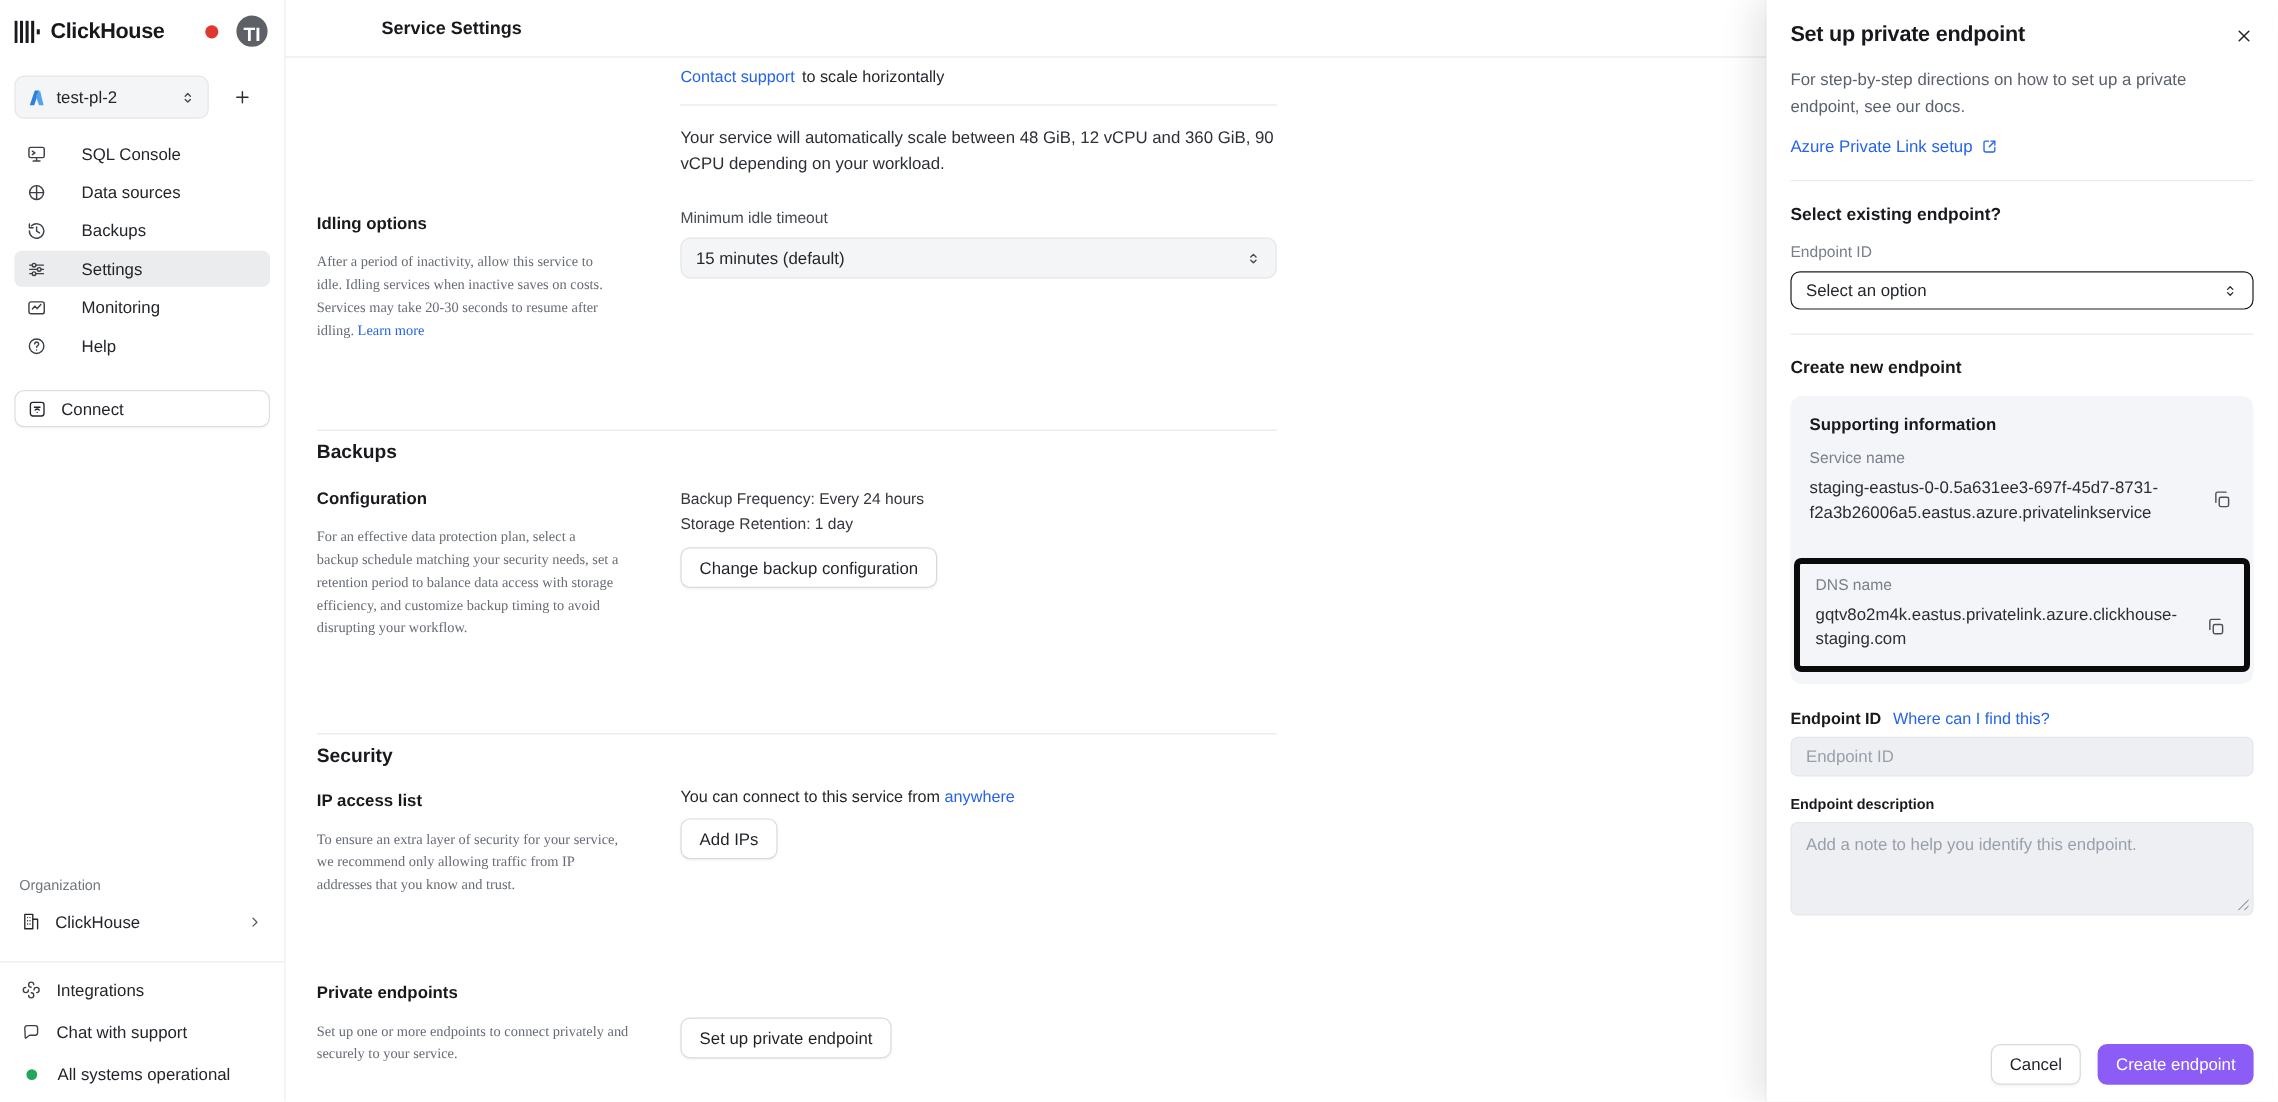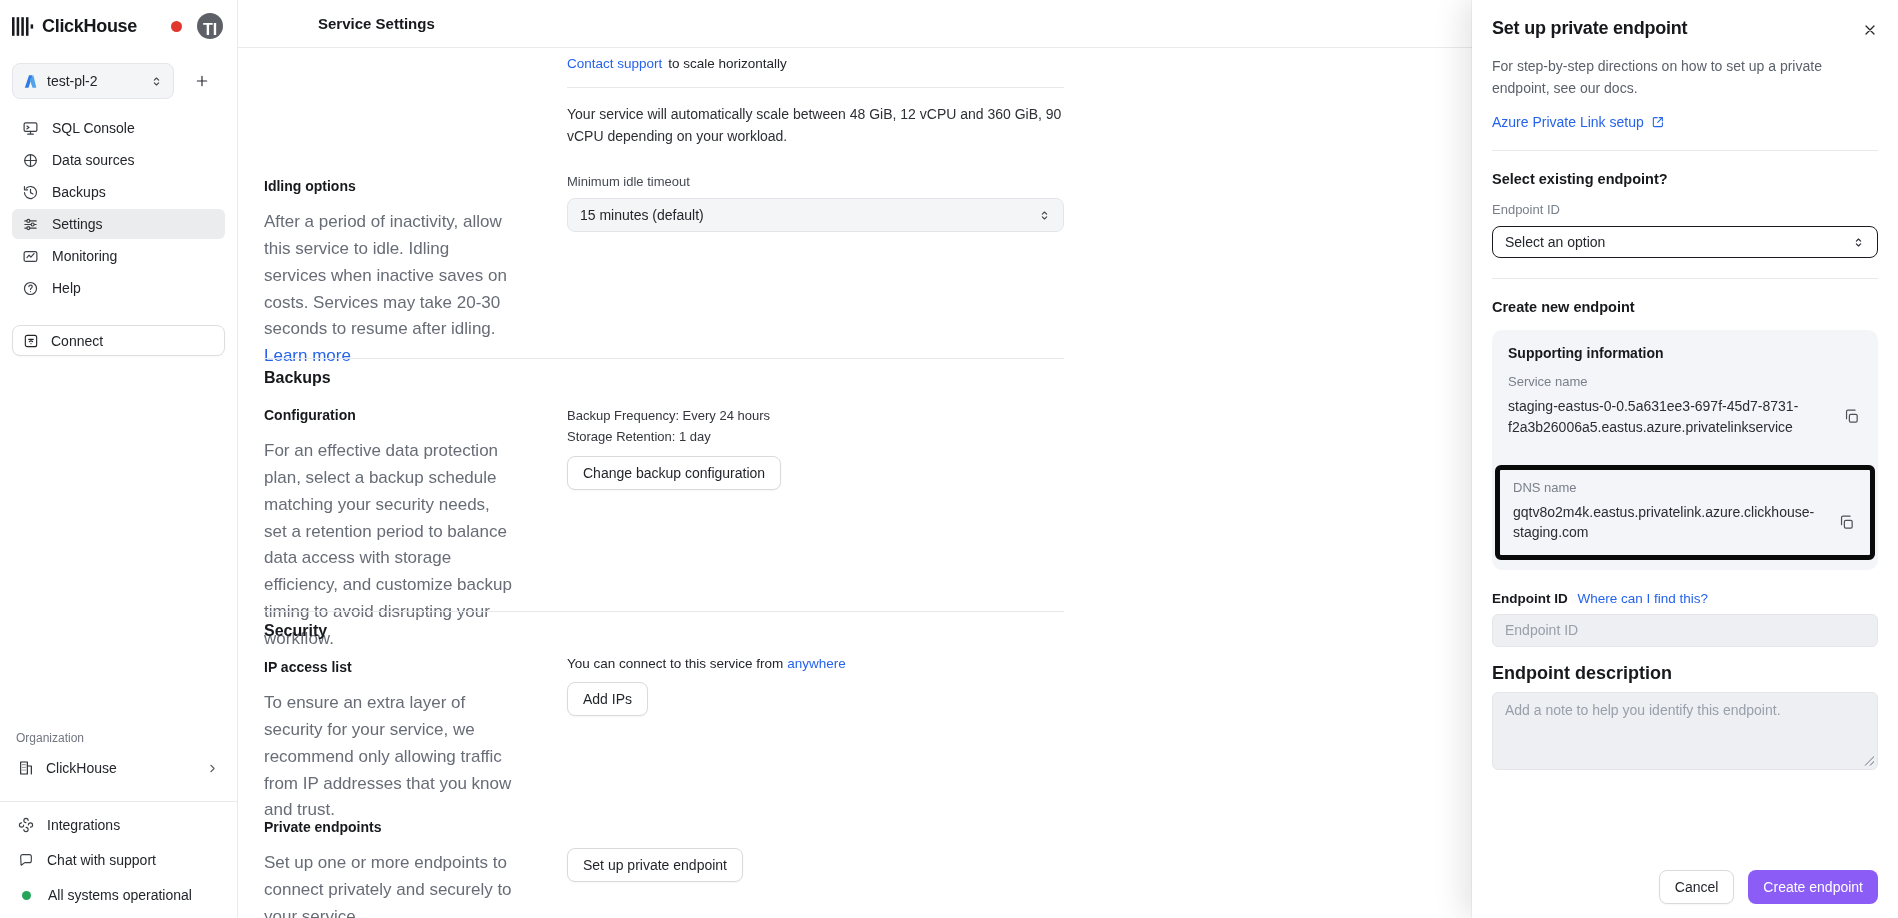--- a/index.html
+++ b/index.html
@@ -18,21 +18,21 @@
     font-size:16px; font-weight:700; display:flex; align-items:flex-end; justify-content:center;
     margin-left:15px; cursor:pointer; }
   .svc-row { display:flex; align-items:center; margin:24px 12px 0 12px; gap:8px; }
   .svc-select { flex:0 0 162px; height:36px; background:#f4f5f7; border:1px solid #e4e6ea;
     border-radius:8px; display:flex; align-items:center; padding:0 10px; gap:9px; cursor:pointer; }
   .svc-select .lbl { font-size:14px; font-weight:500; color:#22252a; }
   .svc-select .chev { margin-left:auto; color:#43474e; }
   .add-btn { background:none; border:none; color:#2a2d33; cursor:pointer; padding:4px;
     display:flex; align-items:center; margin-left:8px; }
   nav.sb-nav { margin:14px 12px 0 12px; display:flex; flex-direction:column; gap:2px; }
-  .nav-item { height:30px; display:flex; align-items:center; gap:13px; padding:0 10px;
+  .nav-item { height:30px; display:flex; align-items:center; gap:29px; padding:0 10px;
     border-radius:6px; cursor:pointer; color:#22252a; font-size:14px; }
   .nav-item svg { color:#3c4046; flex:0 0 auto; }
   .nav-item.active { background:#ebecee; }
   .connect-btn { margin:22px 12px 0 12px; height:31px; background:#fff;
     border:1px solid #dcdee2; border-radius:8px; display:flex; align-items:center;
     gap:12px; padding:0 10px; font-size:14px; color:#22252a; cursor:pointer;
     font-family:inherit; box-shadow:0 1px 2px rgba(0,0,0,.03); }
   .sb-spacer { flex:1; }
   .org-label { font-size:12px; color:#70757e; padding:0 16px; margin-bottom:8px; }
   .org-item { height:30px; margin:0 12px; display:flex; align-items:center; gap:12px;
@@ -47,21 +47,21 @@
 
   
   .main { position:absolute; left:238px; top:0; right:0; height:100%; background:#fff; }
   .main-header { height:48px; border-bottom:1px solid #e9eaec; display:flex; align-items:center; }
   .main-header h1 { font-size:15px; font-weight:700; color:#17191d; margin-left:80px; }
   .blk { position:absolute; }
   .link { color:#2563eb; cursor:pointer; text-decoration:none; }
   .divider { border-top:1px solid #e7e8ea; height:0; }
   .sec-h { font-size:16px; font-weight:700; color:#17191d; }
   .sub-h { font-size:14px; font-weight:700; color:#17191d; }
-  .para { font-size:17px; line-height:1.58; color:#676c76; margin-top:15px; }
+  .para { font-size:12px; line-height:1.58; color:#676c76; margin-top:15px;font-family:Liberation Serif, serif; }
   .meta { font-size:13px; line-height:1.62; color:#33363c; }
   .btn { display:inline-flex; align-items:center; justify-content:center; height:34px;
     padding:0 15px; background:#fff; border:1px solid #d8dade; border-radius:8px;
     font-size:14px; color:#1f2227; cursor:pointer; font-family:inherit;
     box-shadow:0 1px 2px rgba(0,0,0,.04); white-space:nowrap; }
   .field-label { font-size:13px; color:#454a52; }
   .soft-select { margin-top:9px; width:497px; height:34px; background:#f4f5f7;
     border:1px solid #e3e5e9; border-radius:8px; display:flex; align-items:center;
     padding:0 12px; cursor:pointer; }
   .soft-select .val { font-size:14px; color:#23262b; }
@@ -108,21 +108,21 @@
   .val-row { display:flex; align-items:center; gap:10px; margin-top:7px; }
   .val-row .val { flex:1; font-size:14px; line-height:1.45; color:#2a2d33; overflow-wrap:anywhere; }
   .copy-btn { background:none; border:none; color:#4c5058; cursor:pointer; padding:2px; flex:0 0 auto; }
   .dns-box { margin:28px -13px 0 -13px; border:5px solid #0a0a0a; border-radius:6px; padding:10px 13px 12px 13px; }
   .ep-row { margin-top:21px; font-size:13.5px; }
   .ep-row .bold { font-weight:700; color:#17191d; margin-right:6px; }
   .text-input { margin-top:8px; width:100%; height:33px; background:#edeff3;
     border:1px solid #e4e6ea; border-radius:6px; padding:0 12px; font-size:14px;
     font-family:inherit; color:#23262b; outline:none; }
   .text-input::placeholder { color:#99a0ab; }
-  .desc-label { margin-top:16px; font-size:18px; font-weight:700; color:#17191d; }
+  .desc-label { margin-top:16px; font-size:12px; font-weight:700; color:#17191d; }
   .ta-wrap { position:relative; margin-top:8px; }
   .ta-wrap textarea { width:100%; height:78px; background:#edeff3; border:1px solid #e4e6ea;
     border-radius:6px; padding:9px 12px; font-size:14px; font-family:inherit;
     color:#23262b; resize:none; outline:none; display:block; }
   .ta-wrap textarea::placeholder { color:#99a0ab; }
   .grip { position:absolute; right:4px; bottom:4px; width:10px; height:10px;
     background:repeating-linear-gradient(-45deg, transparent 0 2.5px, #a7adb6 2.5px 3.7px);
     clip-path:polygon(100% 0, 100% 100%, 0 100%); pointer-events:none; }
   .panel-footer { position:absolute; bottom:14px; right:20px; display:flex; gap:14px; }
   .btn-primary { display:inline-flex; align-items:center; height:34px; padding:0 15px;

